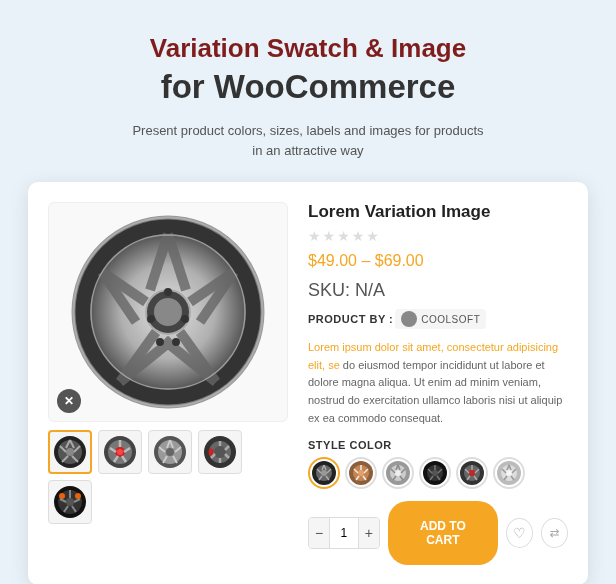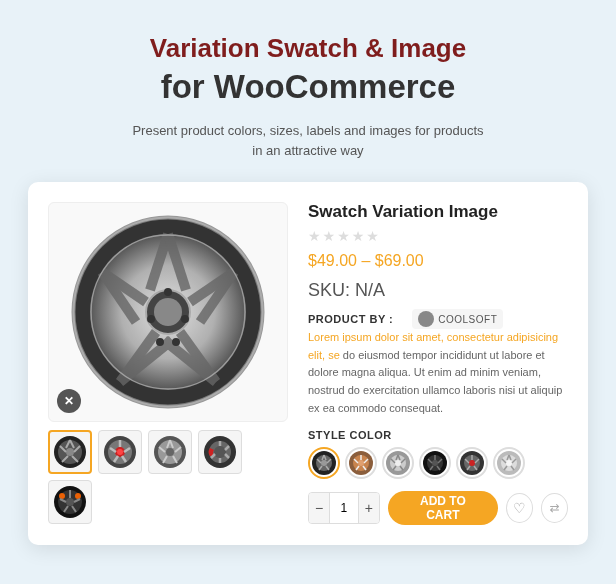--- a/index.html
+++ b/index.html
@@ -152,21 +152,22 @@
 
     .sku-row {
       font-size: 18px;
       color: #555;
       margin-bottom: 8px;
     }
 
     .product-by-row {
       display: flex;
       align-items: center;
-      gap: 19px;
+      gap: 2px;
+      margin-bottom: 10px;
       font-size: 11px;
       font-weight: bold;
       color: #333;
       letter-spacing: 0.5px;
     }
 
     .brand-badge {
       display: flex;
       align-items: center;
       gap: 4px;
@@ -263,21 +264,21 @@
       border-right: 1px solid #ddd;
       font-size: 12px;
       outline: none;
     }
 
     .add-to-cart-btn {
       background: #f5a623;
       color: white;
       border: none;
       border-radius: 20px;
-      padding: 3px 18px;
+      padding: 18px 18px;
       font-size: 12px;
       font-weight: bold;
       cursor: pointer;
       text-transform: uppercase;
     }
 
     .wishlist-btn {
       width: 30px;
       height: 30px;
       border: 1px solid #ddd;
@@ -430,21 +431,21 @@
           <line x1="28" y1="15" x2="22" y2="18" stroke="#888" stroke-width="2"></line>
           <line x1="24" y1="28" x2="20" y2="22" stroke="#888" stroke-width="2"></line>
           <line x1="12" y1="28" x2="16" y2="22" stroke="#888" stroke-width="2"></line>
           <line x1="8" y1="15" x2="14" y2="18" stroke="#888" stroke-width="2"></line>
         </svg>
       </div>
     </div>
   </div>
 
   <div class="product-details">
-    <div class="product-title">Swatch Variation Image</div>
+    <div class="product-title">Lorem Variation Image</div>
 
     <div class="stars">
       <span class="star">★</span>
       <span class="star">★</span>
       <span class="star">★</span>
       <span class="star">★</span>
       <span class="star">★</span>
     </div>
 
     <div class="price">$49.00 – $69.00</div>

